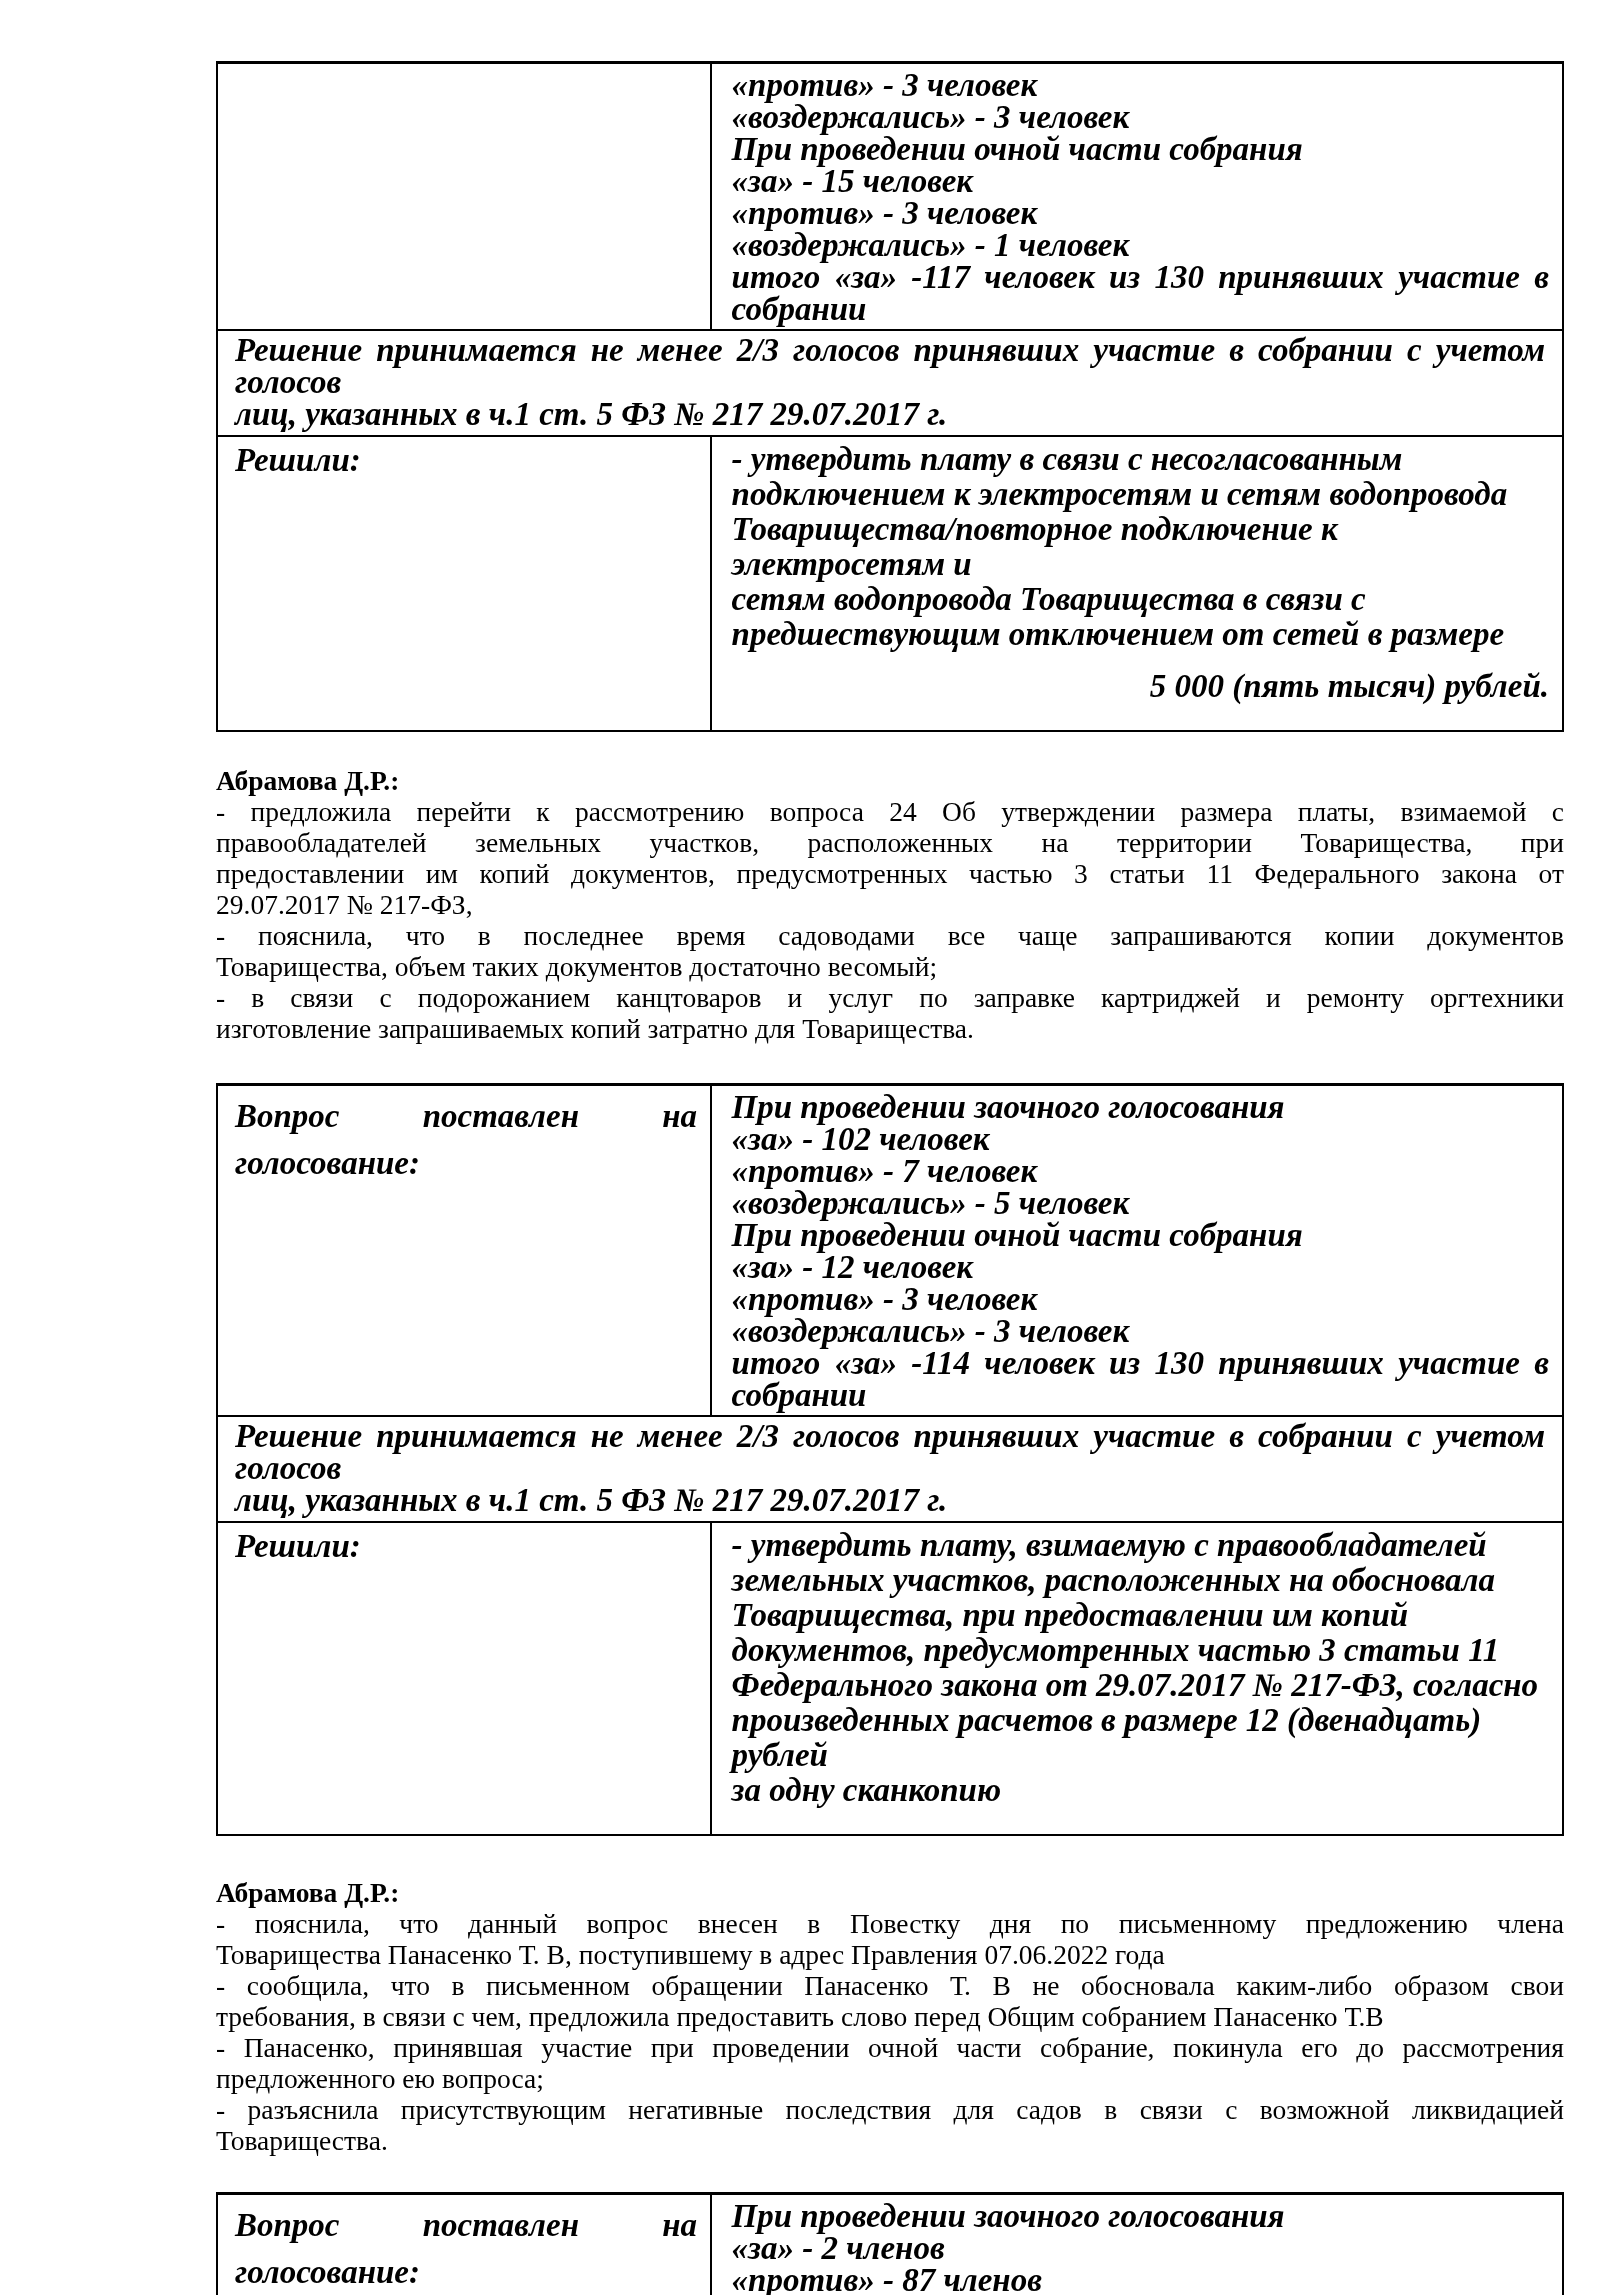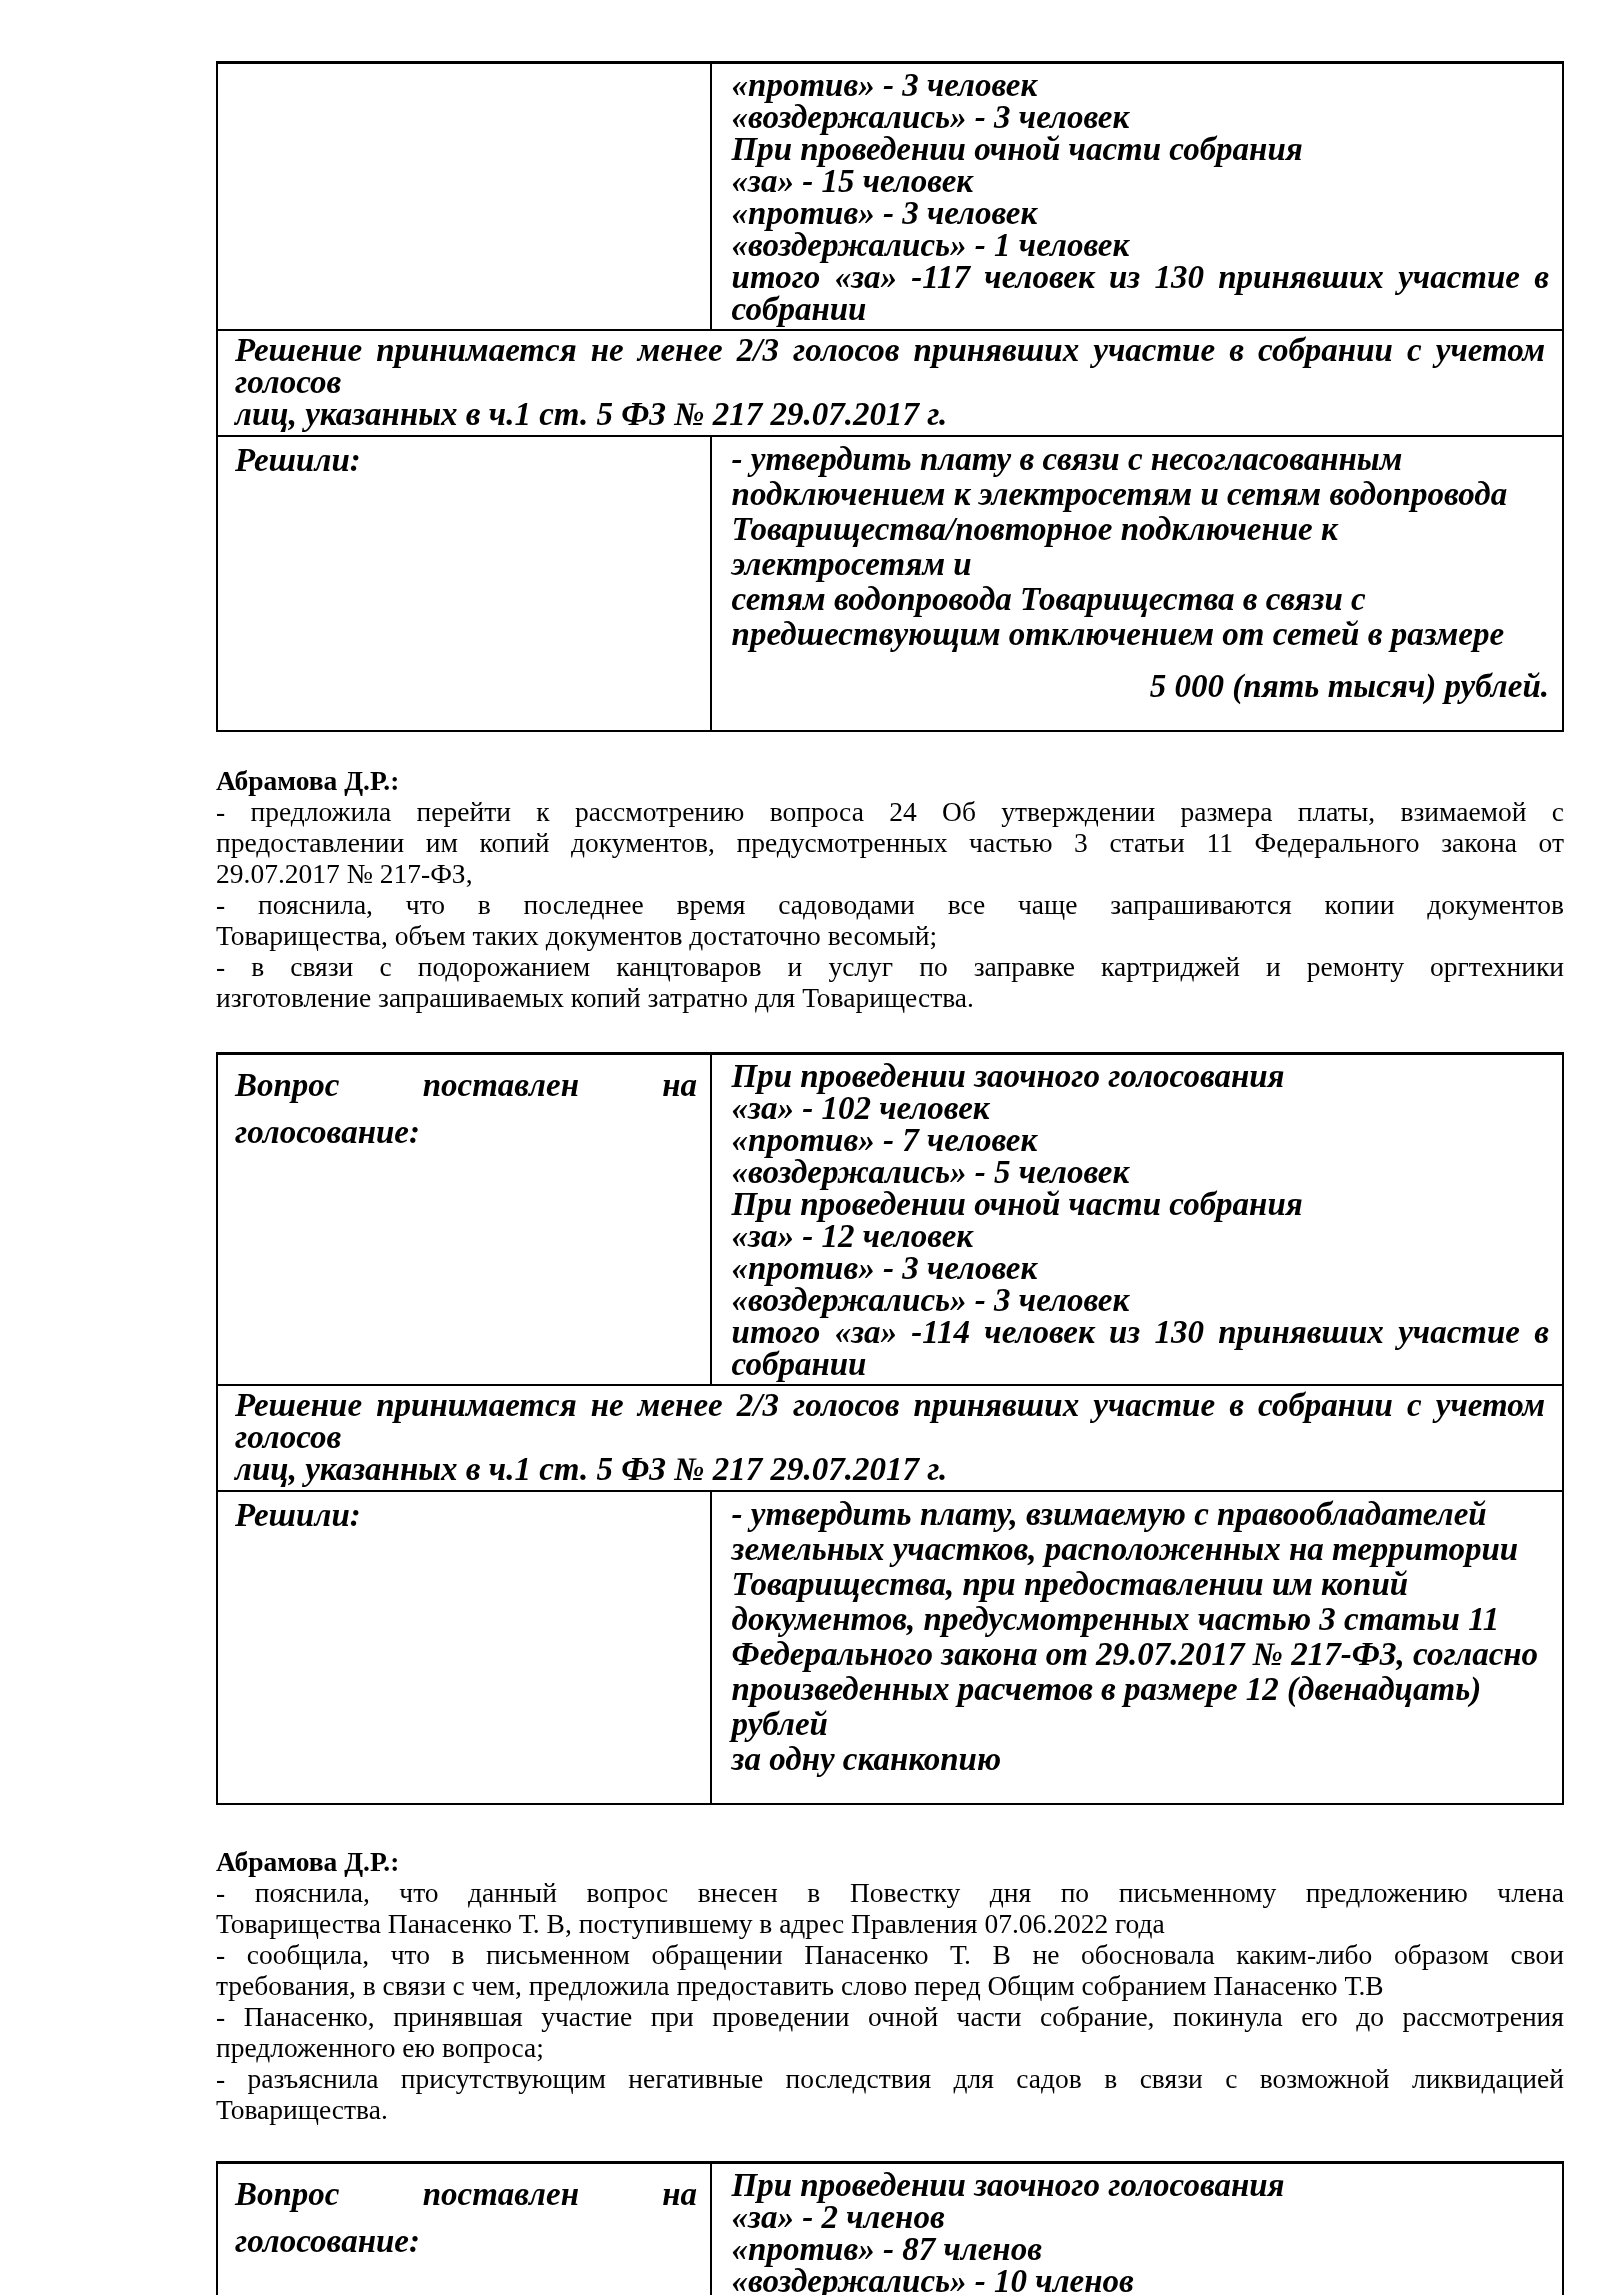--- a/index.html
+++ b/index.html
@@ -72,20 +72,21 @@
           <div class="res-line">предшествующим отключением от сетей в размере</div>
           <div class="res-amount">5 000 (пять тысяч) рублей.</div>
         </td>
       </tr>
     </tbody>
       </table>
 
     <div class="speech">
       <div class="speaker">Абрамова Д.Р.:</div>
       <div class="s-line jl">- предложила перейти к рассмотрению вопроса 24 Об утверждении размера платы, взимаемой с</div>
+      <div class="s-line jl">правообладателей земельных участков, расположенных на территории Товарищества, при</div>
       <div class="s-line jl">предоставлении им копий документов, предусмотренных частью 3 статьи 11 Федерального закона от</div>
       <div class="s-line">29.07.2017 № 217-ФЗ,</div>
       <div class="s-line jl">- пояснила, что в последнее время садоводами все чаще запрашиваются копии документов</div>
       <div class="s-line">Товарищества, объем таких документов достаточно весомый;</div>
       <div class="s-line jl">- в связи с подорожанием канцтоваров и услуг по заправке картриджей и ремонту оргтехники</div>
       <div class="s-line">изготовление запрашиваемых копий затратно для Товарищества.</div>
     </div>
 
     <table class="doc mt-t2">
       <tbody>
@@ -112,21 +113,21 @@
           <div class="rule-line jl">Решение принимается не менее 2/3 голосов принявших участие в собрании с учетом голосов</div>
           <div class="rule-line">лиц, указанных в ч.1 ст. 5 ФЗ № 217 29.07.2017 г.</div>
         </td>
       </tr>
       <tr>
         <td class="c1">
           <div class="resolved">Решили:</div>
         </td>
         <td class="res">
           <div class="res-line">- утвердить плату, взимаемую с правообладателей</div>
-          <div class="res-line">земельных участков, расположенных на территории</div>
+          <div class="res-line">земельных участков, расположенных на обосновала</div>
           <div class="res-line">Товарищества, при предоставлении им копий</div>
           <div class="res-line">документов, предусмотренных частью 3 статьи 11</div>
           <div class="res-line">Федерального закона от 29.07.2017 № 217-ФЗ, согласно</div>
           <div class="res-line">произведенных расчетов в размере 12 (двенадцать) рублей</div>
           <div class="res-line">за одну сканкопию</div>
         </td>
       </tr>
     </tbody>
       </table>
 

